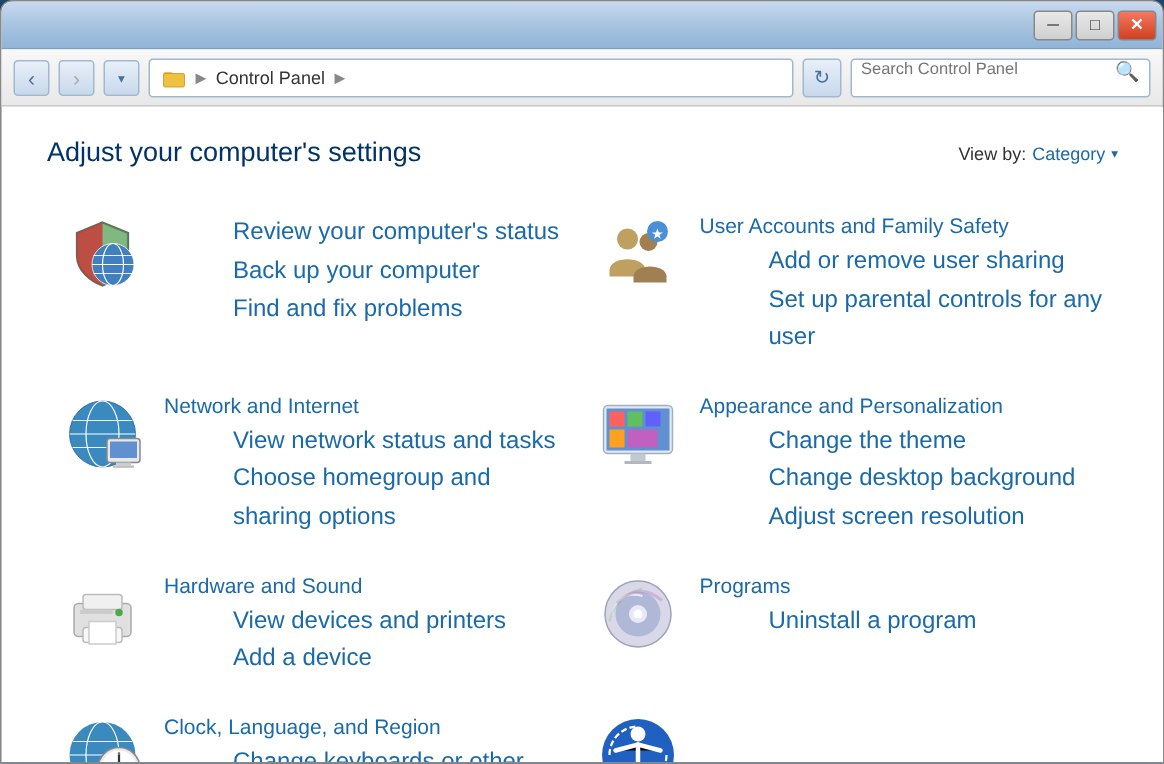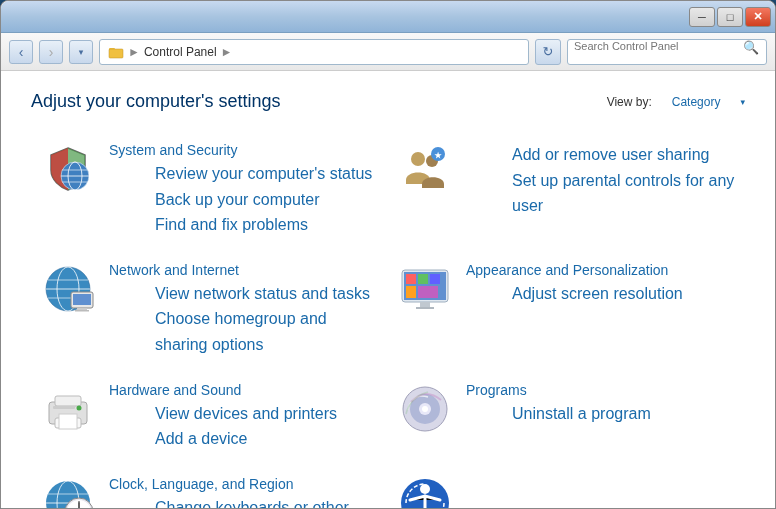--- a/index.html
+++ b/index.html
@@ -150,21 +150,21 @@
       margin-bottom: 20px;
     }
     .page-title {
       font-size: 18px;
       color: #003366;
       font-weight: 300;
     }
     .view-by {
       display: flex;
       align-items: center;
-      gap: 20px;
+      gap: 4px;
       font-size: 12px;
       color: #333;
     }
     .view-by-label { color: #333; }
     .view-by-value { color: #1a6aaa; cursor: pointer; }
     .view-by-arrow { color: #1a6aaa; font-size: 9px; }
 
     
     .categories-grid {
       display: grid;
@@ -279,40 +279,40 @@
 
       <ellipse cx="34" cy="34" rx="14" ry="14" fill="#4080c0"></ellipse>
       <ellipse cx="34" cy="34" rx="14" ry="14" fill="none" stroke="white" stroke-width="0.5"></ellipse>
       <ellipse cx="34" cy="34" rx="7" ry="14" fill="none" stroke="white" stroke-width="0.8"></ellipse>
       <line x1="20" y1="34" x2="48" y2="34" stroke="white" stroke-width="0.8"></line>
       <line x1="21" y1="28" x2="47" y2="28" stroke="white" stroke-width="0.6"></line>
       <line x1="21" y1="40" x2="47" y2="40" stroke="white" stroke-width="0.6"></line>
     </svg>
           </div>
           <div class="category-content">
-            <a class="category-title">System and Security</a>
             <a class="category-link">Review your computer's status</a>
             <a class="category-link">Back up your computer</a>
             <a class="category-link">Find and fix problems</a>
           </div>
         </div>
         <div class="category-item">
           <div class="category-icon">
             <svg width="54" height="54" viewBox="0 0 54 54">
 
       <circle cx="20" cy="17" r="7" fill="#c0a060"></circle>
       <path d="M8 38 C8 28 32 28 32 38 L32 42 L8 42 Z" fill="#c0a060"></path>
       <circle cx="34" cy="19" r="6" fill="#a08050"></circle>
       <path d="M24 42 C24 33 46 33 46 42 L46 46 L24 46 Z" fill="#a08050"></path>
 
       <circle cx="40" cy="12" r="7" fill="#4a90d9"></circle>
       <text x="40" y="16" text-anchor="middle" fill="white" font-size="8" font-weight="bold">★</text>
     </svg>
           </div>
           <div class="category-content">
+            <a class="category-title">User Accounts and Family Safety</a>
             <a class="category-link">Add or remove user sharing</a>
             <a class="category-link">Set up parental controls for any user</a>
           </div>
         </div>
         <div class="category-item">
           <div class="category-icon">
             <svg width="54" height="54" viewBox="0 0 54 54">
 
       <circle cx="27" cy="27" r="22" fill="#3a8ac0"></circle>
       <ellipse cx="27" cy="27" rx="22" ry="22" fill="none" stroke="#1a5a90" stroke-width="0.5"></ellipse>
@@ -345,20 +345,22 @@
       <rect x="32" y="12" width="10" height="10" fill="#6060ff"></rect>
       <rect x="8" y="24" width="10" height="12" fill="#ffa020"></rect>
       <rect x="20" y="24" width="20" height="12" fill="#c060c0"></rect>
 
       <rect x="22" y="40" width="10" height="5" fill="#c0c8d0"></rect>
       <rect x="18" y="45" width="18" height="2" fill="#b0b8c0"></rect>
     </svg>
           </div>
           <div class="category-content">
             <a class="category-title">Appearance and Personalization</a>
+            <a class="category-link">Change the theme</a>
+            <a class="category-link">Change desktop background</a>
             <a class="category-link">Adjust screen resolution</a>
           </div>
         </div>
         <div class="category-item">
           <div class="category-icon">
             <svg width="54" height="54" viewBox="0 0 54 54">
 
       <rect x="8" y="20" width="38" height="22" rx="3" fill="#e0e0e0" stroke="#aaa"></rect>
       <rect x="14" y="14" width="26" height="10" rx="2" fill="#f0f0f0" stroke="#bbb"></rect>
       <rect x="14" y="36" width="26" height="10" rx="2" fill="#f8f8f8" stroke="#bbb"></rect>

